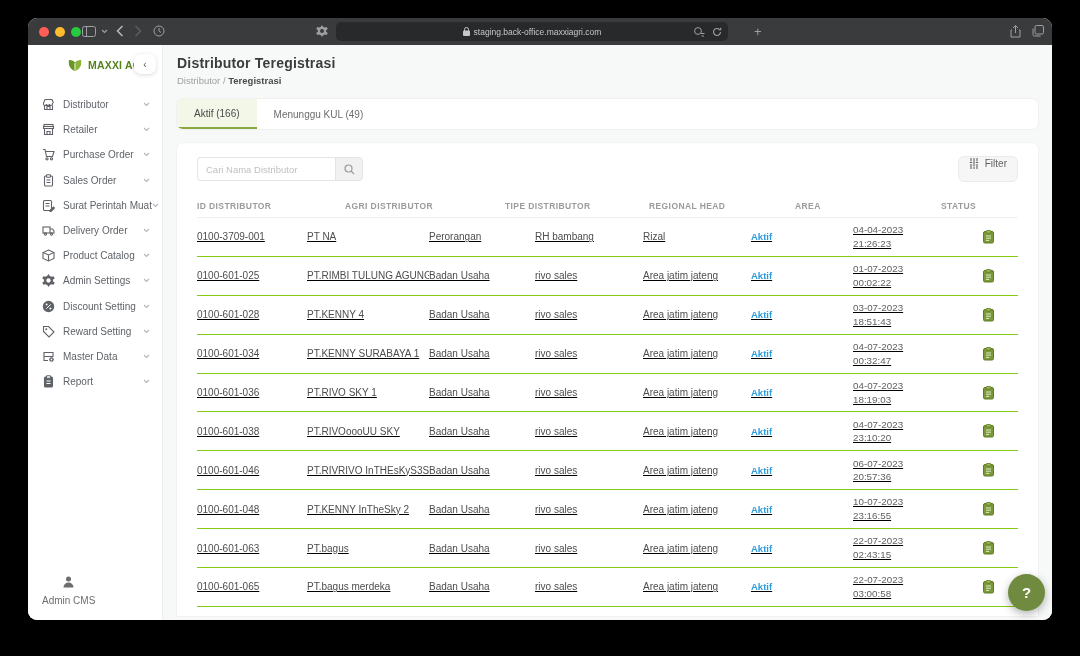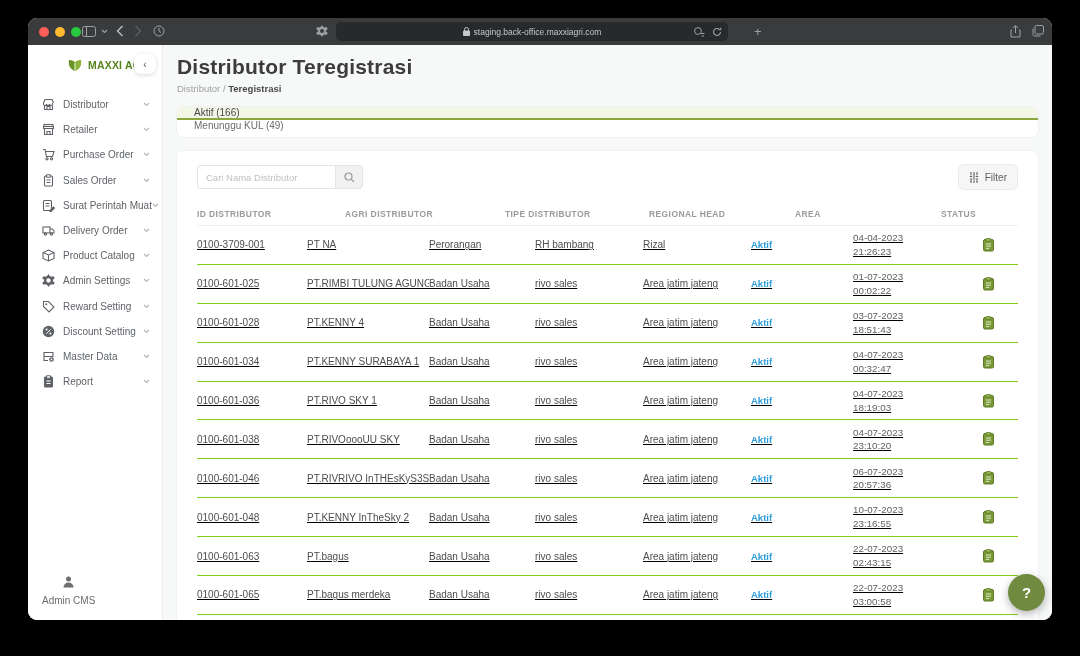--- a/index.html
+++ b/index.html
@@ -22,34 +22,34 @@
   .brand-name { font-size:10.5px; font-weight:800; color:#57831d; letter-spacing:.2px; }
   .collapse-btn { position:absolute; right:6px; top:9px; width:22px; height:20px; background:#fff; border-radius:7px; box-shadow:0 1px 4px rgba(0,0,0,.15); display:flex; align-items:center; justify-content:center; font-size:10px; color:#555; }
   .menu { margin-top:12px; }
   .menu-item { display:flex; align-items:center; height:25.2px; padding:0 12px 0 14px; cursor:pointer; }
   .menu-item .mi-icon { width:13px; height:13px; flex:none; color:#5f6368; }
   .menu-item .mi-label { margin-left:8px; font-size:10px; color:#5f6368; flex:1; white-space:nowrap; }
   .menu-item .mi-chev { color:#b6b6b6; flex:none; }
   .sb-footer { position:absolute; left:14px; bottom:14px; display:flex; align-items:center; gap:7px; font-size:10px; color:#6d6d6d;flex-direction:column; }
 
   .main { flex:1; background:#f7f8f8; padding:10px 14px 0 14px; position:relative; overflow:hidden; }
-  .page-title { font-size:21px; font-weight:700; color:#3c3c3c; letter-spacing:.2px; }
+  .page-title { font-size:14px; font-weight:700; color:#3c3c3c; letter-spacing:.2px; }
   .breadcrumb { margin-top:4px; font-size:9.5px; color:#a0a0a0; }
   .breadcrumb .crumb-current { color:#4a4a4a; font-weight:700; }
-  .tabsbar { margin-top:13px; background:#fff; border-radius:6px; height:30px; display:flex; overflow:hidden; box-shadow:0 0 0 1px #f0f0f0;flex-direction:column; }
+  .tabsbar { margin-top:13px; background:#fff; border-radius:6px; height:30px; display:flex; overflow:hidden; box-shadow:0 0 0 1px #f0f0f0; }
   .tab { display:flex; align-items:center; padding:0 17px; font-size:10px; color:#6d6d6d; cursor:pointer; }
   .tab.active { background:#f3f7e7; color:#4a4a4a; border-bottom:2.5px solid #8aa83d; }
 
   .card { margin-top:14px; background:#fff; border-radius:6px 6px 0 0; height:473px; padding:0 20px; box-shadow:0 0 0 1px #f2f2f2; }
   .toolbar-row { display:flex; align-items:center; justify-content:space-between; padding:13px 0 12px 0; }
   .search-group { display:flex; }
   .search-input { width:138px; height:24px; border:1px solid #e4e4e4; border-right:none; border-radius:4px 0 0 4px; font-size:9.5px; padding:0 8px; color:#555; outline:none; font-family:"Liberation Sans", sans-serif; }
   .search-input::placeholder { color:#c0c0c0; }
   .search-btn { width:28px; height:24px; background:#f1f1f1; border:1px solid #e4e4e4; border-radius:0 4px 4px 0; display:flex; align-items:center; justify-content:center; color:#9a9a9a; cursor:pointer; }
-  .filter-btn { height:24px; display:flex; align-items:center; gap:6px; background:#f6f6f6; border:1px solid #ebebeb; border-radius:6px; padding:12px 10px; font-size:10px; color:#5f5f5f; cursor:pointer; }
+  .filter-btn { height:24px; display:flex; align-items:flex-end; gap:6px; background:#f6f6f6; border:1px solid #ebebeb; border-radius:6px; padding:12px 10px; font-size:10px; color:#5f5f5f; cursor:pointer; }
 
   .grid-head, .grid-row { display:grid; grid-template-columns:110px 122px 106px 108px 108px 102px 127px 1fr; align-items:center; }
   .grid-head { height:24px; border-bottom:1px solid #efefef;gap:38px; }
   .grid-head .th { font-size:8.5px; font-weight:700; color:#9b9b9b; letter-spacing:.4px; white-space:nowrap; }
   .grid-row { height:38.9px; border-bottom:1px solid #84cc16;text-decoration:underline; }
   .grid-row .td { font-size:10px; color:#4d4d4d; white-space:nowrap; overflow:hidden; }
   .td.status { color:#2d9cdb; font-weight:700; font-size:9.5px; }
   .td.datetime { font-size:9.8px; color:#606060; line-height:1.4; }
   .action-btn { width:16px; height:16px; display:flex; align-items:center; justify-content:center; cursor:pointer; }
 
@@ -271,43 +271,43 @@
             <span class="mi-label">Admin Settings</span>
             <span class="mi-chev">
                 <svg width="7" height="5" viewBox="0 0 7 5" fill="none" stroke="#b6b6b6" stroke-width="1.1">
                   <path d="M1 1l2.5 2.5L6 1"></path>
                 </svg>
               </span>
           </div>
 
           <div class="menu-item">
             <span class="mi-icon">
-                <svg width="13" height="13" viewBox="0 0 13 13" fill="none" stroke="#5f6368" stroke-width="1.1">
-                  <path d="M1.5 1.5h5L12 7 7 12 1.5 6.5z"></path>
-                  <circle cx="4.3" cy="4.3" r="1" fill="#5f6368" stroke="none"></circle>
-                </svg>
-              </span>
-            <span class="mi-label">Reward Setting</span>
-            <span class="mi-chev">
-                <svg width="7" height="5" viewBox="0 0 7 5" fill="none" stroke="#b6b6b6" stroke-width="1.1">
-                  <path d="M1 1l2.5 2.5L6 1"></path>
-                </svg>
-              </span>
-          </div>
-
-          <div class="menu-item">
-            <span class="mi-icon">
                 <svg width="13" height="13" viewBox="0 0 13 13">
                   <circle cx="6.5" cy="6.5" r="5.7" fill="#5f6368"></circle>
                   <path d="M4.3 8.7l4.4-4.4" stroke="#fff" stroke-width="1"></path>
                   <circle cx="4.6" cy="4.6" r="1" fill="#fff"></circle>
                   <circle cx="8.4" cy="8.4" r="1" fill="#fff"></circle>
                 </svg>
               </span>
             <span class="mi-label">Discount Setting</span>
+            <span class="mi-chev">
+                <svg width="7" height="5" viewBox="0 0 7 5" fill="none" stroke="#b6b6b6" stroke-width="1.1">
+                  <path d="M1 1l2.5 2.5L6 1"></path>
+                </svg>
+              </span>
+          </div>
+
+          <div class="menu-item">
+            <span class="mi-icon">
+                <svg width="13" height="13" viewBox="0 0 13 13" fill="none" stroke="#5f6368" stroke-width="1.1">
+                  <path d="M1.5 1.5h5L12 7 7 12 1.5 6.5z"></path>
+                  <circle cx="4.3" cy="4.3" r="1" fill="#5f6368" stroke="none"></circle>
+                </svg>
+              </span>
+            <span class="mi-label">Reward Setting</span>
             <span class="mi-chev">
                 <svg width="7" height="5" viewBox="0 0 7 5" fill="none" stroke="#b6b6b6" stroke-width="1.1">
                   <path d="M1 1l2.5 2.5L6 1"></path>
                 </svg>
               </span>
           </div>
 
           <div class="menu-item">
             <span class="mi-icon">
                 <svg width="13" height="13" viewBox="0 0 13 13" fill="none" stroke="#5f6368" stroke-width="1.1">

